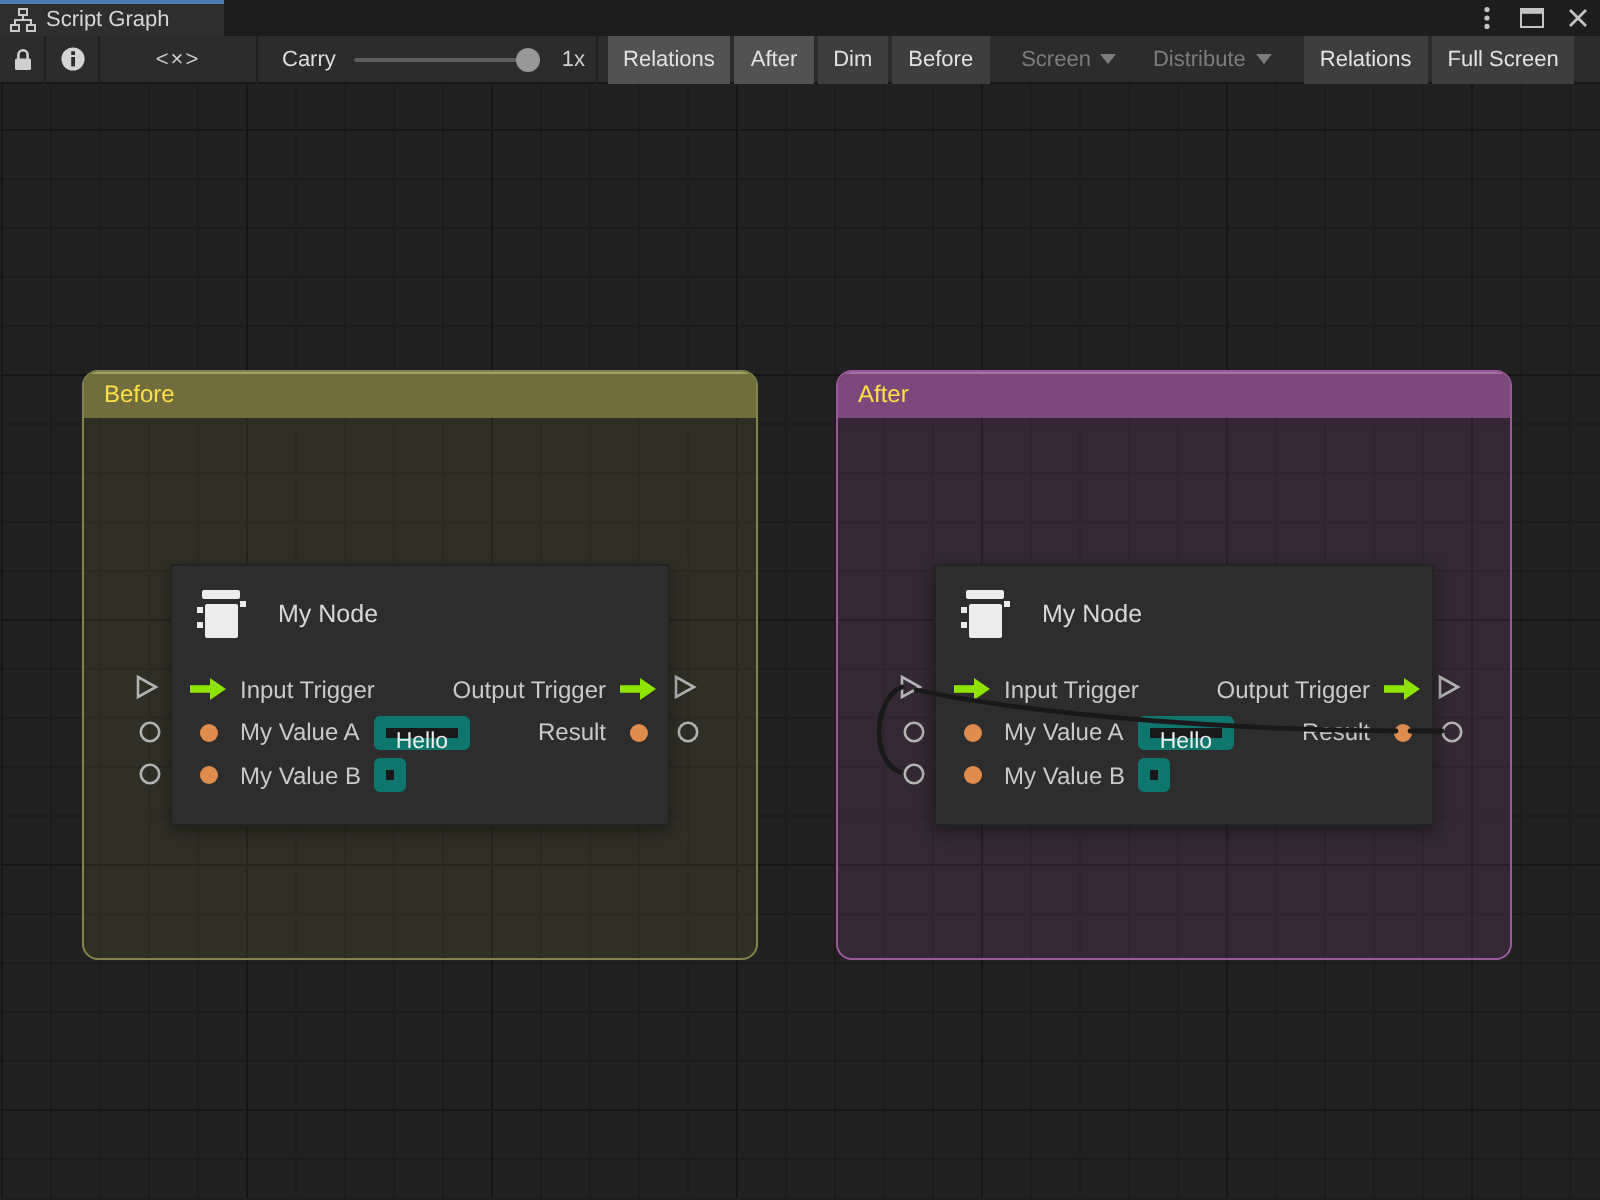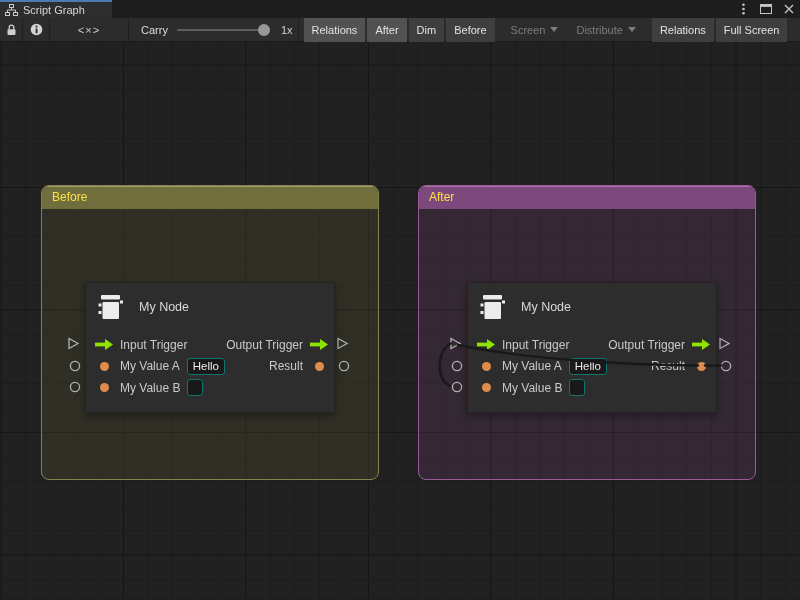--- a/index.html
+++ b/index.html
@@ -74,21 +74,21 @@
   }
   .node-header { display:flex; align-items:center; height:48px; padding:0 10px; gap:13px;text-align:center; }
   .node-title { font-size:12.5px; color:#d8d8d8; }
   .rows { padding-top:3px; }
   .row { display:flex; align-items:center; height:21.5px; padding:0 6px 0 9px; gap:7px; font-size:12px; color:#c9c9c9; }
   .glyph { width:18px; display:flex; justify-content:center; align-items:center; flex:none; }
   .spacer { flex:1; }
   .dot { width:9px; height:9px; border-radius:50%; background:#e08c4c; flex:none; }
   .vinput {
     height:17px; min-width:16px; padding:0 5px; background:#191919;
-    border:1px solid #0f766e; border-radius:3px; color:#ececec; font-size:11.5px;
+    border:6px solid #0f766e; border-radius:3px; color:#ececec; font-size:11.5px;
     line-height:15px; display:inline-block; cursor:text;
   }
   .vinput.small { min-width:16px; width:16px; padding:0; }
 </style>
 </head>
 <body>
 
 <div class="window">
 
   <div class="tabbar">

